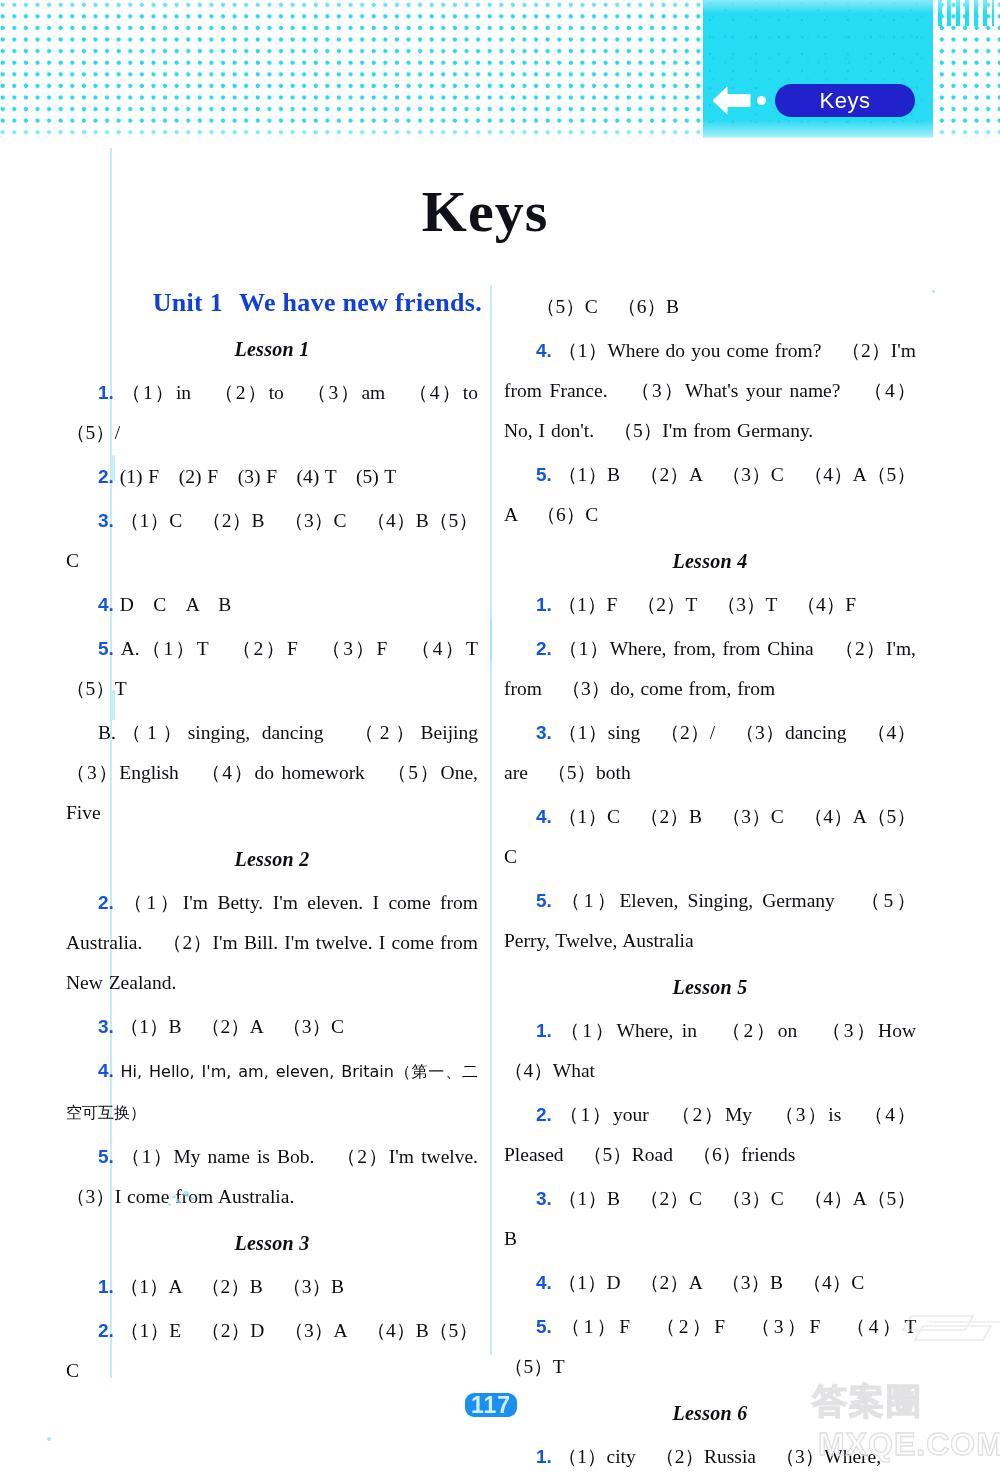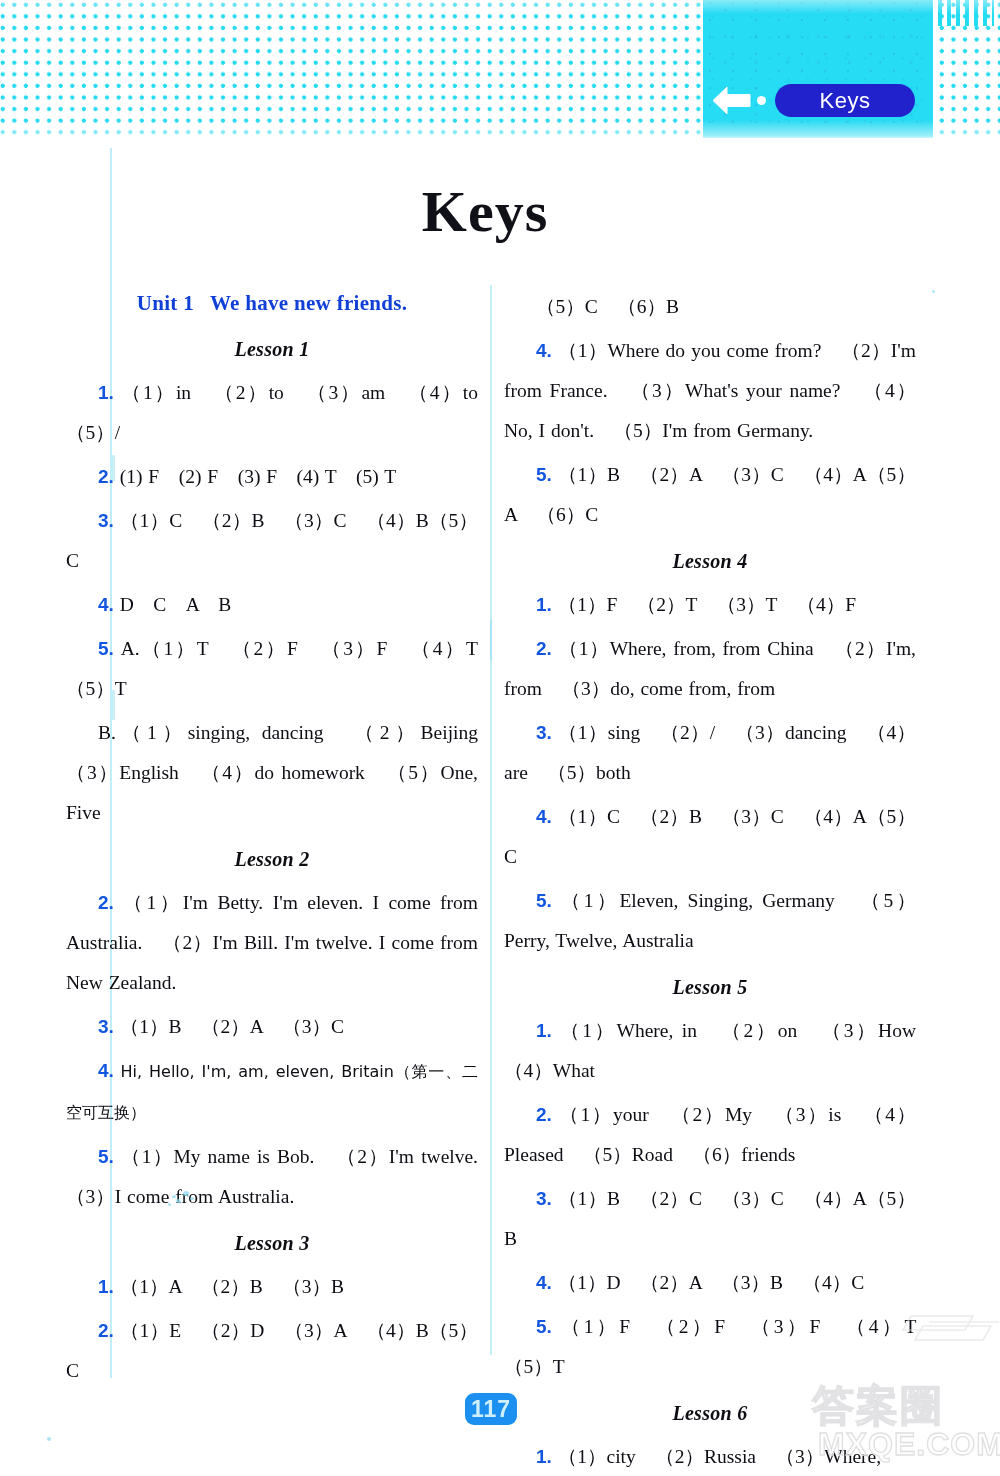--- a/index.html
+++ b/index.html
@@ -151,23 +151,23 @@
 
   .lesson-head {
     text-align: center;
     font-weight: bold;
     font-size: 20px;
     margin: 6px 0 2px 0;
     letter-spacing: 0.3px;
     font-style: italic;
   }
   .unit-head {
-    text-align: center;
-    font-weight: bold;
-    font-size: 21px;
+    text-align: right;
+    font-weight: bold;
+    font-size: 26px;
     color: #1040d8;
     letter-spacing: 0.3px;
     margin-bottom: 4px;
   }
   .unit-head .unit-gap { display: inline-block; width: 16px; }
 
   .ans {
     margin: 4px;
     text-indent: 32px;
     text-align: justify;
@@ -182,42 +182,42 @@
   }
   .ans .body { }
   .cjk { font-family: "DejaVu Sans", sans-serif; font-size: 16px; }
 
   
   #page-number-badge {
     position: absolute;
     left: 465px;
     top: 1393px;
     width: 52px;
-    height: 32px;
+    height: 24px;
     border-radius: 9px;
     background: #1b90f0;
     display: flex;
     align-items: center;
     justify-content: center;
   }
   #page-number-label {
     color: #cfeffd;
     font-family: "Liberation Sans", sans-serif;
     font-weight: bold;
     font-size: 23px;
     letter-spacing: 1px;
   }
 
   
   #watermark-cjk {
     position: absolute;
     left: 812px;
     top: 1378px;
     font-family: "DejaVu Sans", sans-serif;
-    font-size: 42px;
+    font-size: 35px;
     font-weight: bold;
     letter-spacing: 2px;
     color: rgba(255,255,255,0);
     -webkit-text-stroke: 1.4px #e2e2e4;
     white-space: nowrap;
   }
   #watermark-url {
     position: absolute;
     left: 818px;
     top: 1426px;

